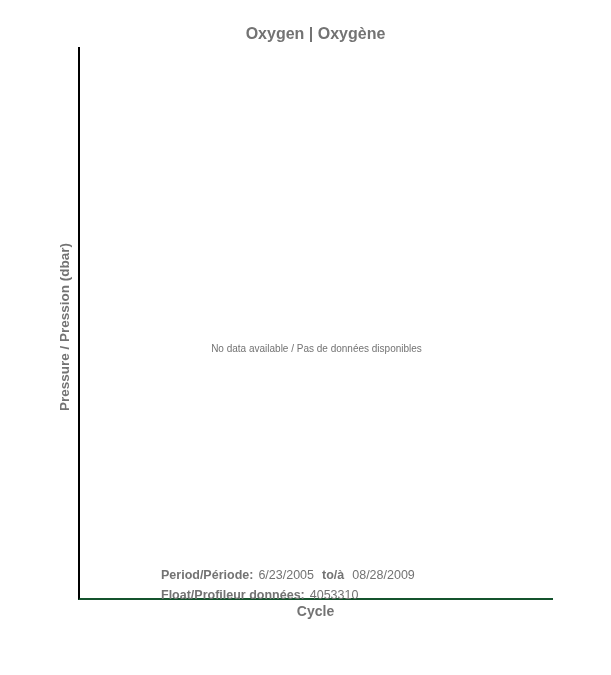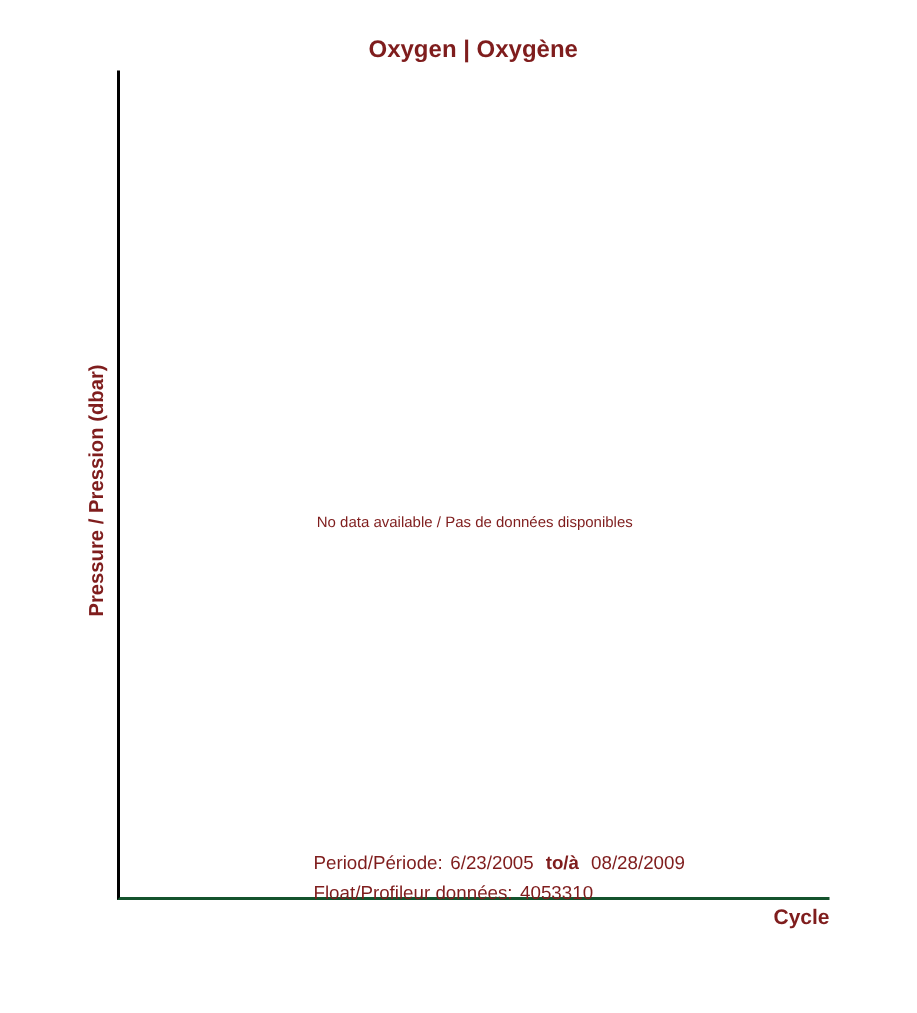--- a/index.html
+++ b/index.html
@@ -6,21 +6,21 @@
     margin: 0;
     padding: 0;
     background: #ffffff;
   }
   .canvas {
     position: relative;
     width: 611px;
     height: 675px;
     background: #ffffff;
     font-family: "Liberation Sans", sans-serif;
-    color: #7f1d1d;
+    color: #737373;
     overflow: hidden;
   }
   .chart-title {
     position: absolute;
     left: 78px;
     top: 25px;
     width: 475px;
     text-align: center;
     font-size: 16px;
     font-weight: bold;
@@ -45,21 +45,21 @@
     transform-origin: center center;
     font-size: 13.5px;
     font-weight: bold;
     white-space: nowrap;
   }
   .x-axis-label {
     position: absolute;
     left: 78px;
     top: 603px;
     width: 475px;
-    text-align: right;
+    text-align: center;
     font-size: 14px;
     font-weight: bold;
     white-space: nowrap;
   }
   .no-data-message {
     position: absolute;
     left: 0;
     top: 296px;
     width: 100%;
     text-align: center;
@@ -72,22 +72,21 @@
     left: 81px;
     top: 518px;
     font-size: 12.5px;
     line-height: 20px;
     white-space: nowrap;
   }
   .footer-line {
     white-space: nowrap;
   }
   .footer-label {
-    font-weight: normal;
-    margin-left: 48px;
+    font-weight: bold;
   }
   .footer-value {
     font-weight: normal;
     margin-left: 5px;
     margin-top: 15px;
   }
   .footer-sep {
     font-weight: bold;
     margin-left: 8px;
   }

